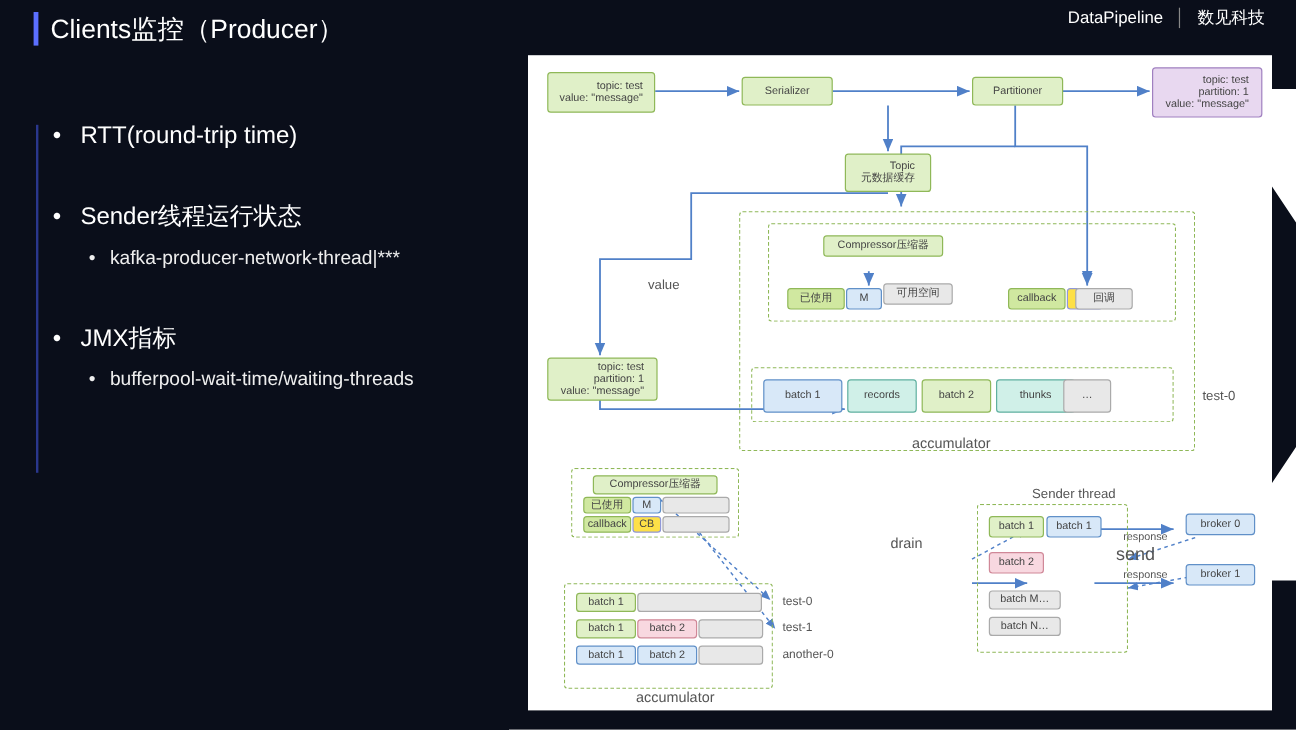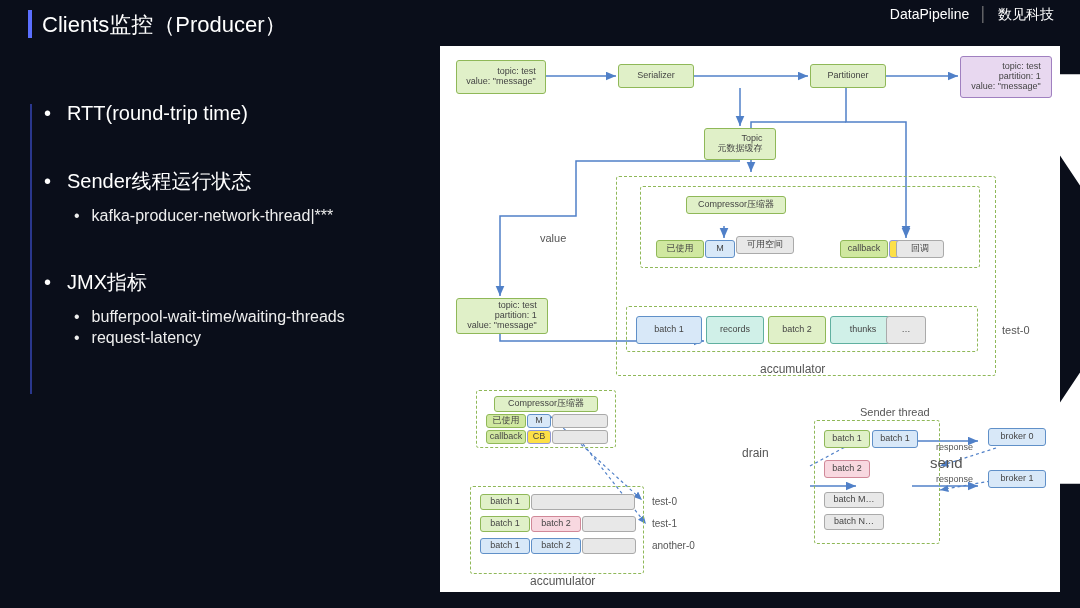--- a/index.html
+++ b/index.html
@@ -51,21 +51,20 @@
   <ul>
     <li><span>RTT(round-trip time)</span></li>
     <li><span>Sender线程运行状态</span>
       <ul>
           <li><span>kafka-producer-network-thread|***</span></li>
         </ul>
     </li>
     <li><span>JMX指标</span>
       <ul>
         <li><span>bufferpool-wait-time/waiting-threads</span></li>
-        <li><span>request-latency</span></li>
       </ul>
     </li>
   </ul>
 </div>
 
 <div class="diagram">
 <svg>
 <defs>
   <marker id="ah" markerWidth="8" markerHeight="8" refX="7" refY="3" orient="auto">
           <path d="M0,0 L7,3 L0,6 Z" fill="#5080c8"></path>

